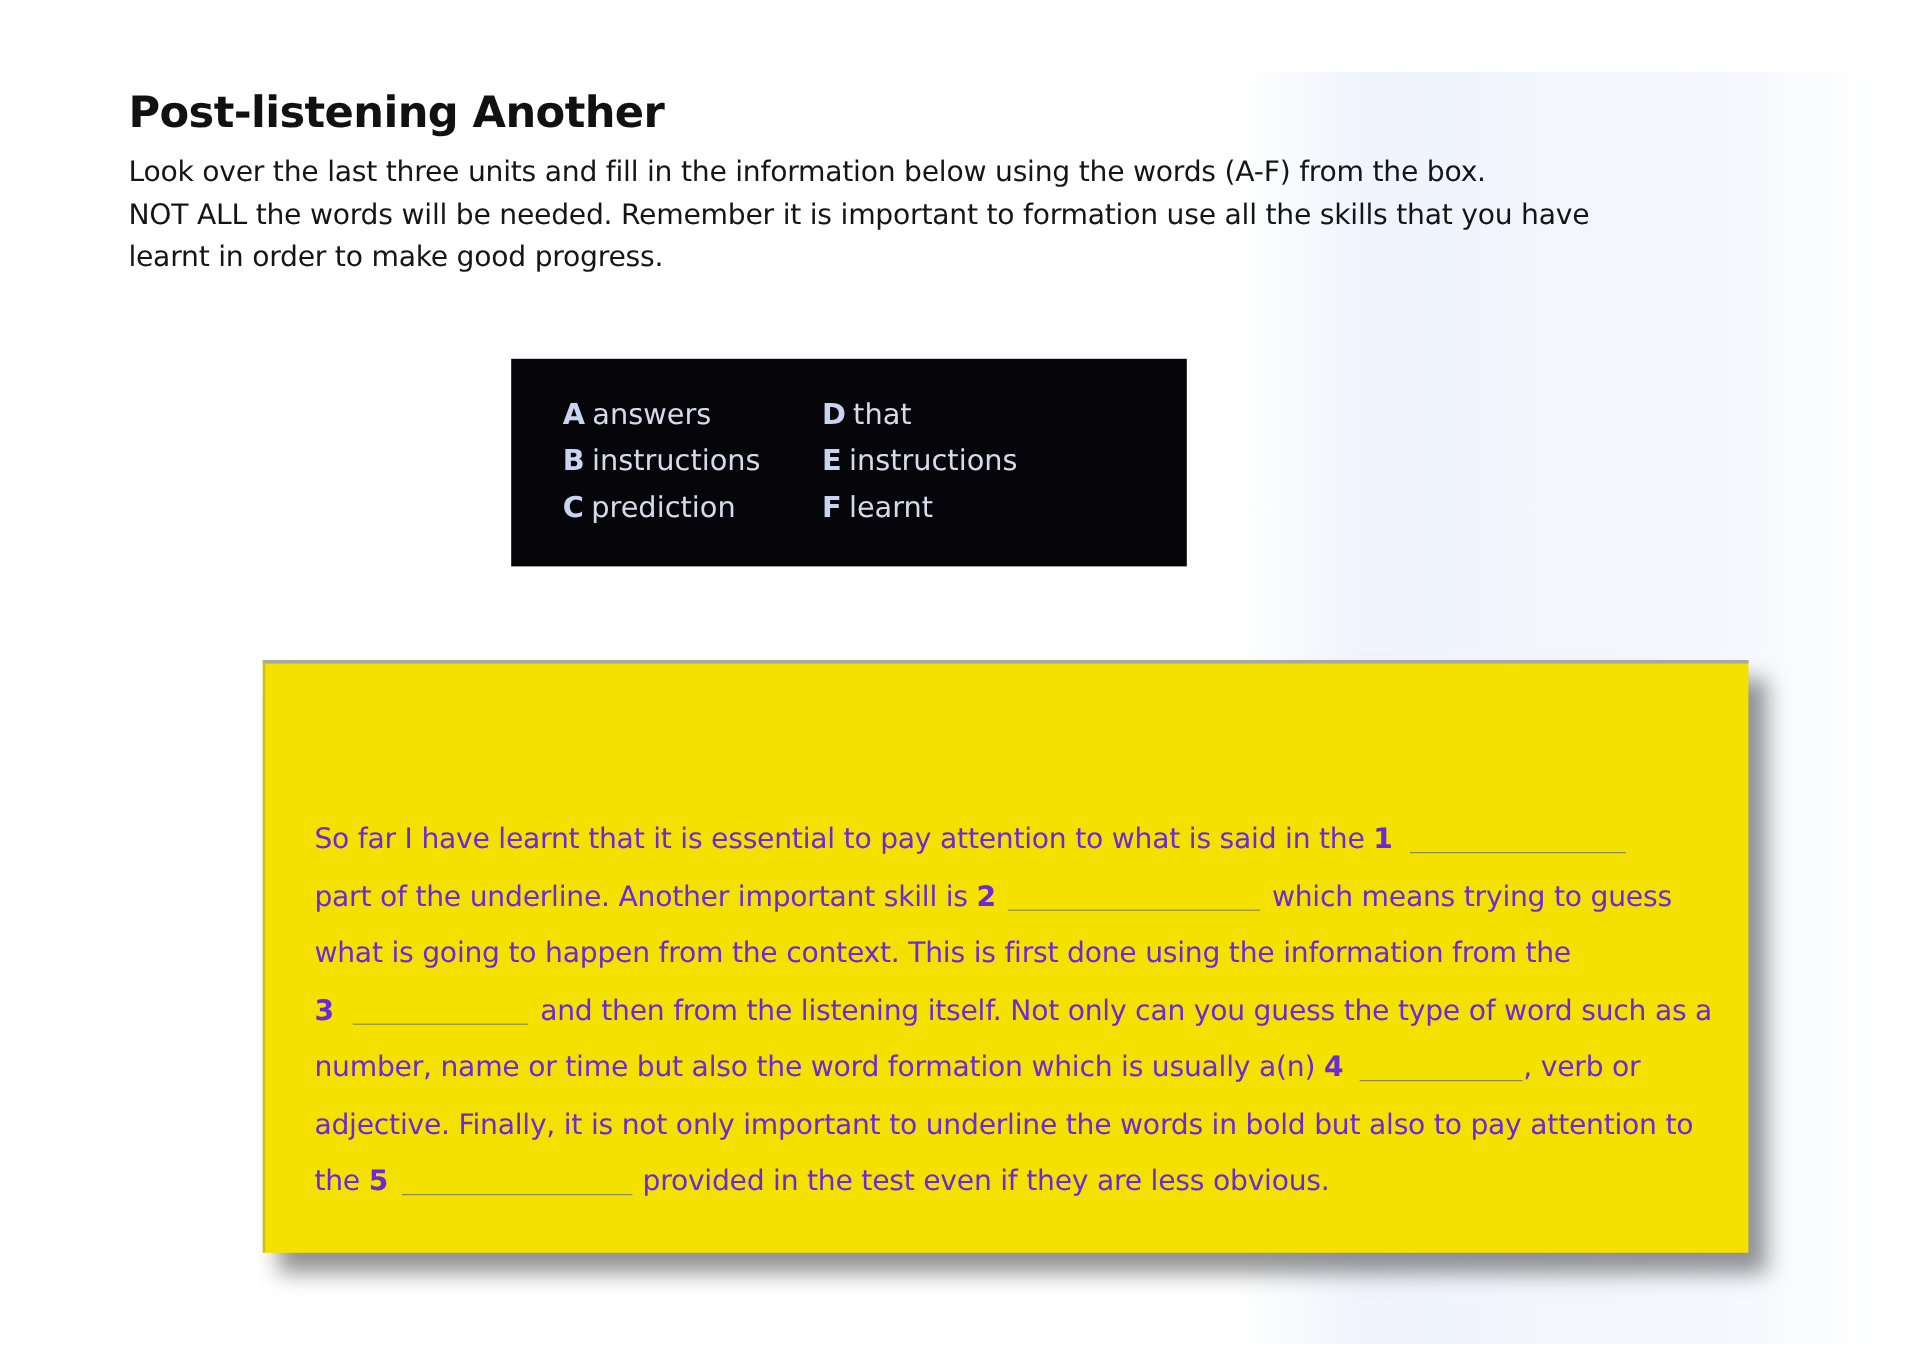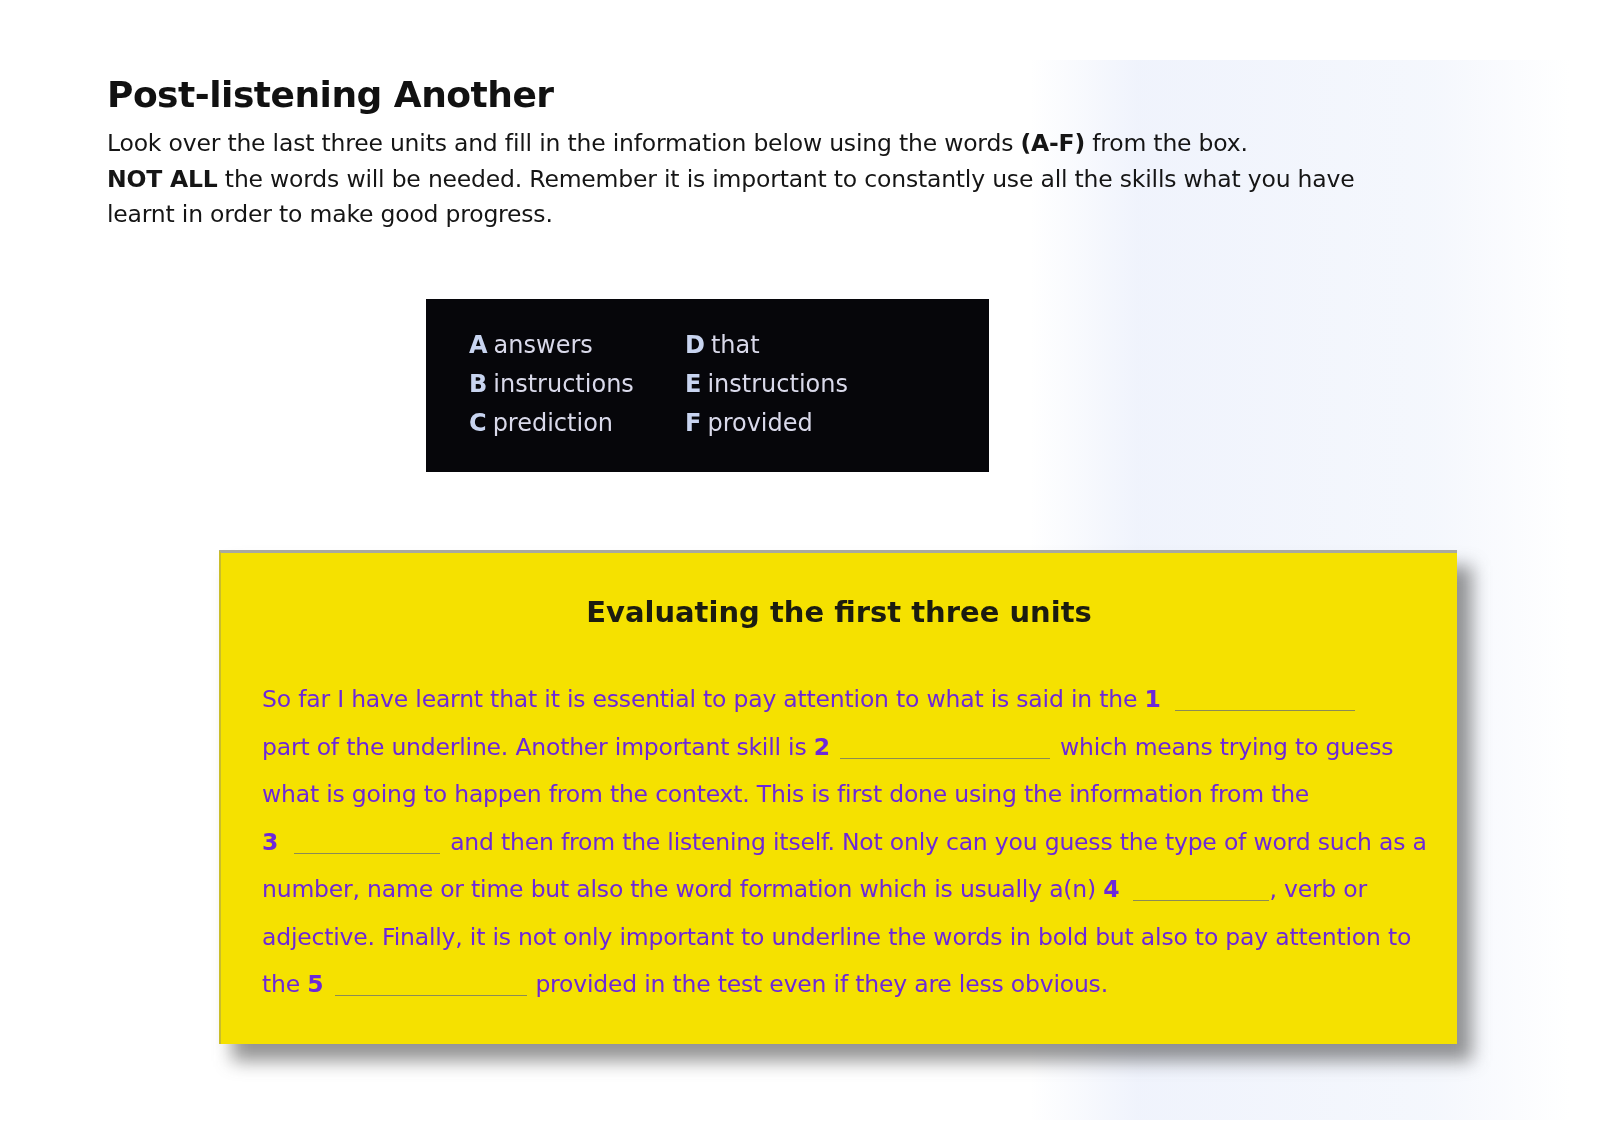--- a/index.html
+++ b/index.html
@@ -37,21 +37,21 @@
     .intro {
       position: absolute;
       left: 107px;
       top: 126px;
       width: 1260px;
       font-size: 23.5px;
       line-height: 35.5px;
       color: #151515;
       letter-spacing: -0.2px;
     }
-    .intro b { font-weight: bold; }
+    .intro b { font-weight: normal; }
 
     .wordbox {
       position: absolute;
       left: 426px;
       top: 299px;
       width: 563px;
       height: 173px;
       background: #06060a;
       box-sizing: border-box;
       padding: 30px 0 0 43px;
@@ -129,36 +129,35 @@
   </style>
 </head>
 <body>
 
 <div class="bleed"></div>
 
 <h1 class="title">Post-listening Another</h1>
 
 <div class="intro">
   <span>Look over the last three units and fill in the information below using the words </span><b>(A-F)</b><span> from the box.</span><br>
-  <b>NOT ALL</b><span> the words will be needed. Remember it is important to constantly use all the skills what you have learnt in order to make good progress.</span>
+  <b>NOT ALL</b><span> the words will be needed. Remember it is important to formation use all the skills that you have learnt in order to make good progress.</span>
 </div>
 
 <div class="wordbox">
   <div class="word-grid">
     <div class="word"><span class="letter">A</span><span>answers</span></div>
     <div class="word"><span class="letter">D</span><span>that</span></div>
     <div class="word"><span class="letter">B</span><span>instructions</span></div>
     <div class="word"><span class="letter">E</span><span>instructions</span></div>
     <div class="word"><span class="letter">C</span><span>prediction</span></div>
-    <div class="word"><span class="letter">F</span><span>provided</span></div>
+    <div class="word"><span class="letter">F</span><span>learnt</span></div>
   </div>
 </div>
 
 <div class="shadow"></div>
 
 <div class="yellow">
-  <h2 class="yellow-title">Evaluating the first three units</h2>
   <div class="passage">
     <span>So far I have learnt that it is essential to pay attention to what is said in the </span><span class="num">1</span><span class="blank b1"></span><br>
     <span>part of the underline. Another important skill is </span><span class="num">2</span><span class="blank b2"></span><span>which means trying to guess what is going to happen from the context. This is first done using the information from the </span><br>
     <span class="num">3</span><span class="blank b3"></span><span>and then from the listening itself. Not only can you guess the type of word such as a number, name or time but also the word formation which is usually a(n) </span><span class="num">4</span><span class="blank b4"></span><span>, verb or adjective. Finally, it is not only important to underline the words in bold but also to pay attention to the </span><span class="num">5</span><span class="blank b5"></span><span>provided in the test even if they are less obvious.</span>
   </div>
 </div>
 
 </body></html>

